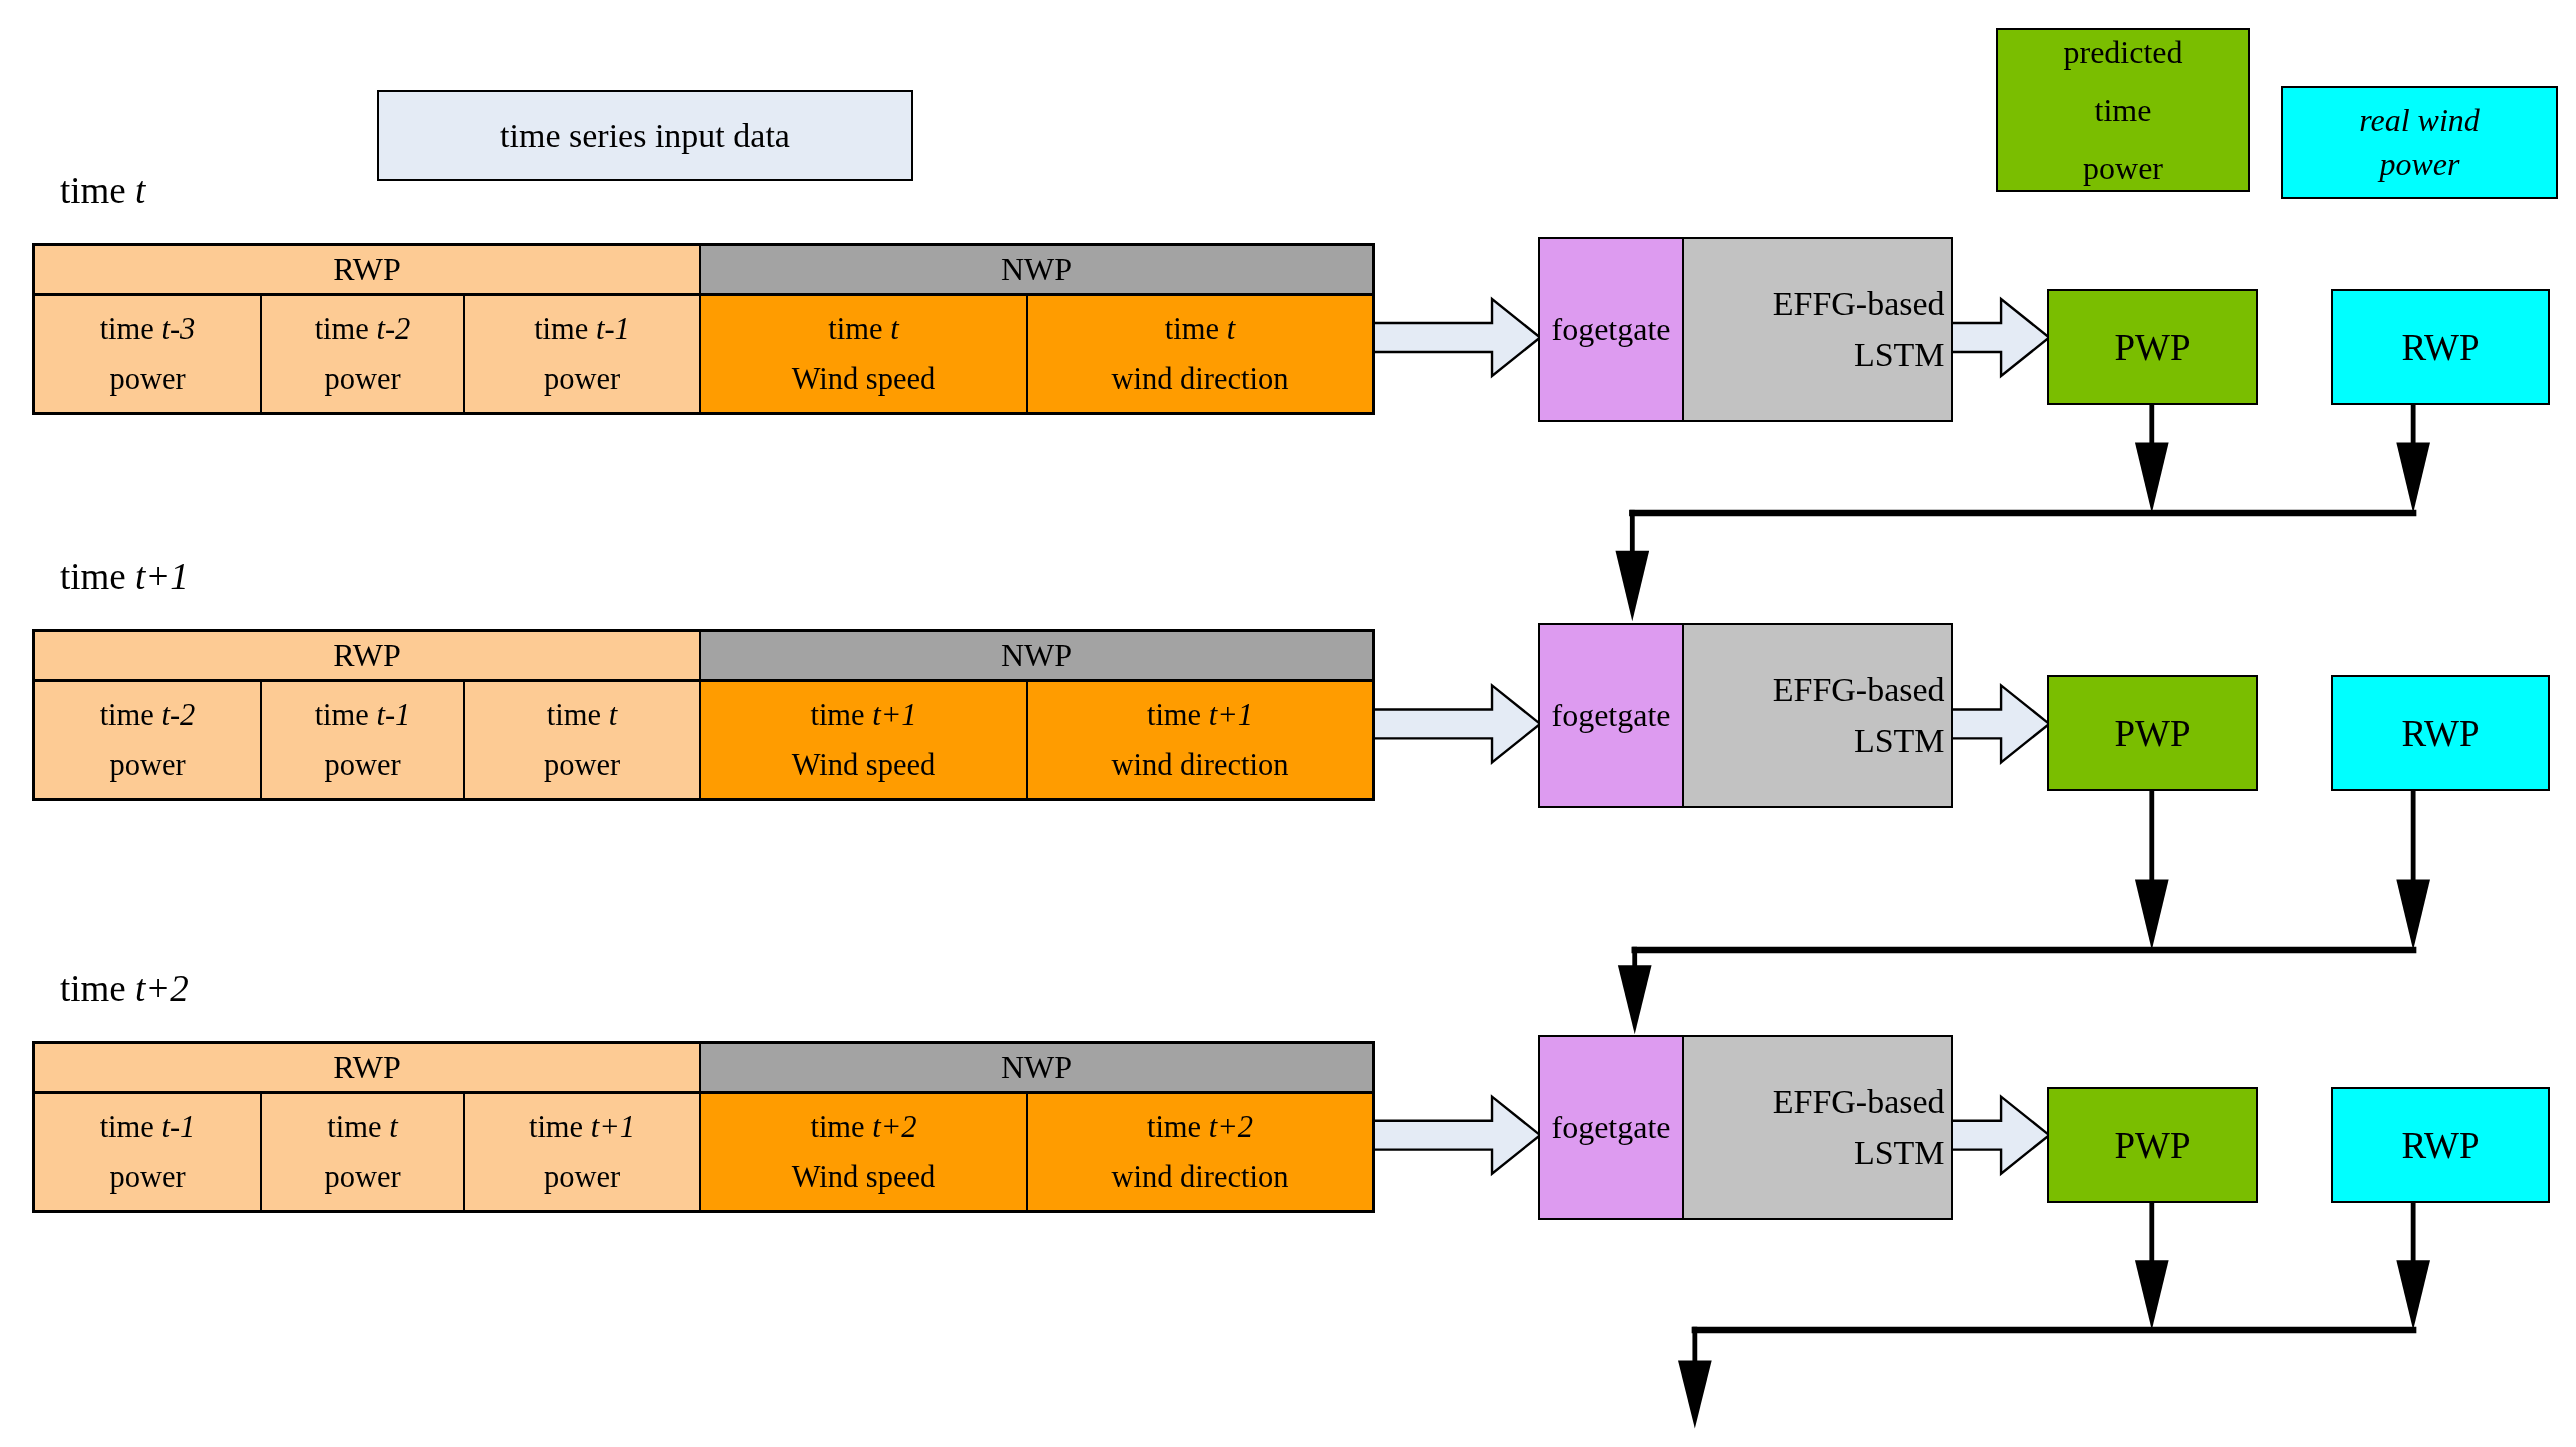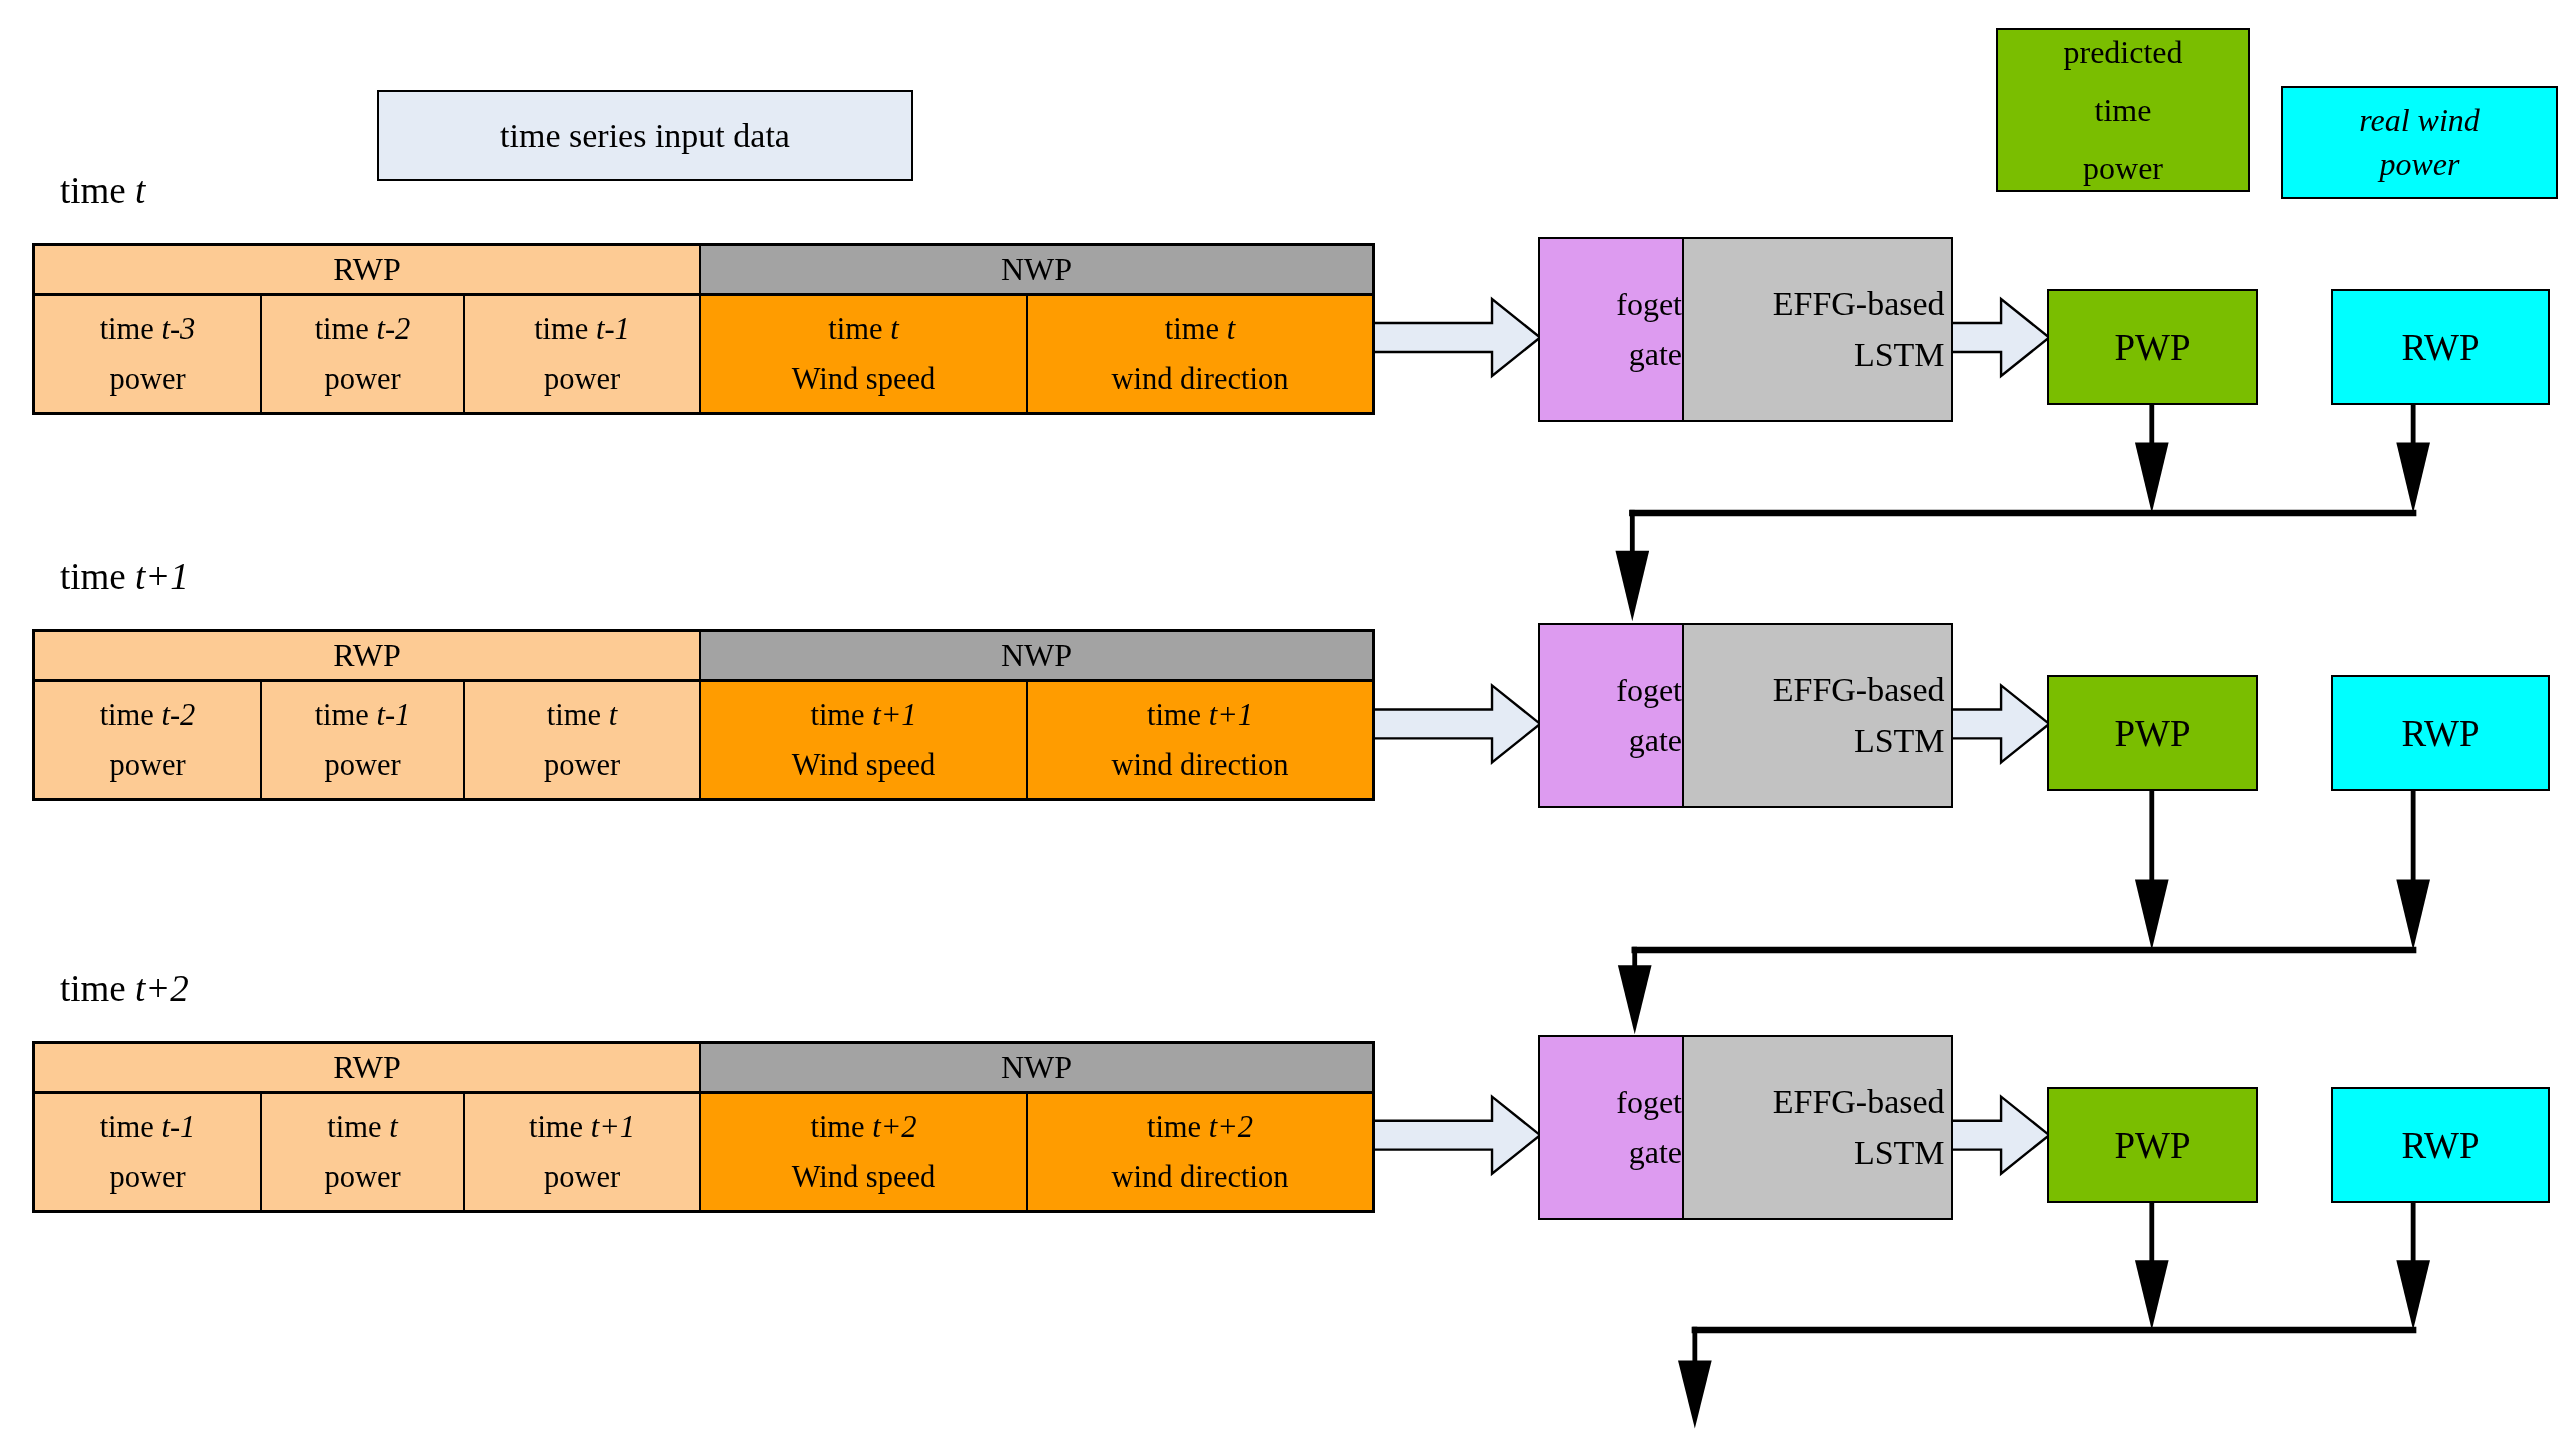--- a/index.html
+++ b/index.html
@@ -30,21 +30,21 @@
   .td { top:50px; height:116px; font-size:30.5px; row-gap:15px; }
   .c1 { left:0; width:225px; }
   .c2 { left:225px; width:203px; border-left:2.4px solid #000; }
   .c3 { left:428px; width:236px; border-left:2.4px solid #000; }
   .c4 { left:664px; width:327px; border-left:2.4px solid #000; background:#FF9C00; }
   .c5 { left:991px; width:346px; border-left:2.4px solid #000; background:#FF9C00; }
   
   .gate-block { position:absolute; left:1538px; top:-6.4px; width:415px; height:185px; box-sizing:border-box;
                 border:2.4px solid #000; display:flex; z-index:2; }
   .forget-gate { width:144px; box-sizing:border-box; background:#DD9BF0; border-right:2.4px solid #000;
-                 display:flex; flex-direction:column; align-items:flex-end; justify-content:center;
+                 display:flex; flex-direction:row; align-items:center; justify-content:center;
                  font-size:32px; row-gap:13px; }
   .lstm { flex:1; background:#C2C2C2; display:flex; flex-direction:column; align-items:flex-end;
           justify-content:center; font-size:34px; row-gap:13px; padding-right:6.4px; box-sizing:border-box; }
   
   .pwp { left:2047px; width:211px; background:#7ABE00; font-size:37px; }
   .rwp { left:2331px; width:219px; background:#00FFFF; font-size:37px; }
   .out-box { position:absolute; top:46px; height:116px; box-sizing:border-box; border:2.4px solid #000;
              display:flex; align-items:center; justify-content:center; z-index:2; }
   i { font-style:italic; }
 </style>

